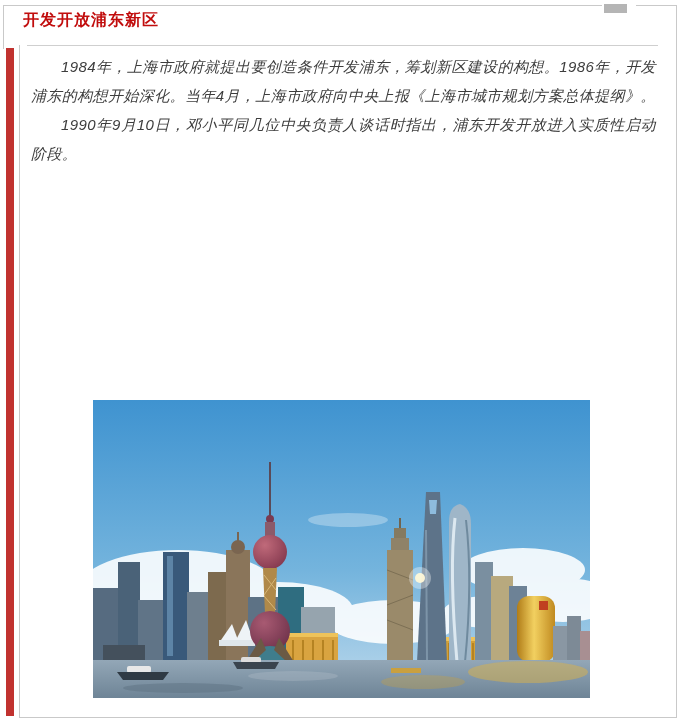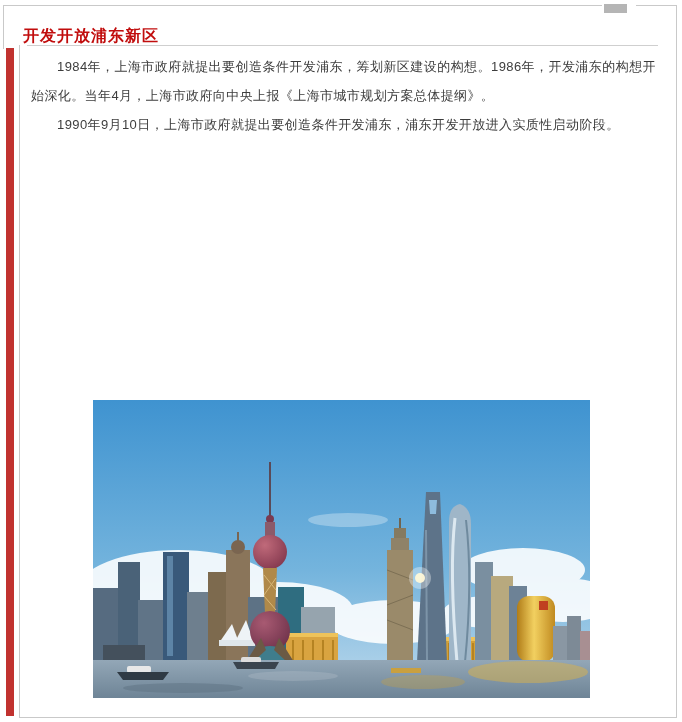--- a/index.html
+++ b/index.html
@@ -10,32 +10,32 @@
   .hline,.vline{position:absolute;background:#c9c9c9;}
   .top-line-left{left:3px;top:5px;width:599px;height:1px;}
   .top-line-right{left:636px;top:5px;width:41px;height:1px;}
   .scroll-thumb{position:absolute;left:604px;top:4px;width:23px;height:9px;background:#b5b5b5;}
   .left-top-line{left:3px;top:5px;width:1px;height:44px;}
   .right-line{left:676px;top:5px;width:1px;height:713px;}
   .content-left-line{left:19px;top:45px;width:1px;height:673px;}
   .bottom-line{left:19px;top:717px;width:658px;height:1px;}
   .title-divider{left:27px;top:45px;width:631px;height:1px;background:#cfcfcf;}
   .page-title{
-    position:absolute;left:23px;top:26px;
+    position:absolute;left:23px;top:10px;
     font-size:16px;font-weight:bold;color:#c10d0d;letter-spacing:1px;
   }
   .accent-bar{
     position:absolute;left:6px;top:48px;width:8px;height:668px;background:#c1322f;
   }
   .article{
     position:absolute;left:31px;top:52px;width:625px;color:#3d3d3d;
   }
   .article p{
-    margin:0;font-size:13px;line-height:29px;text-align:justify;
-    text-indent:2em;letter-spacing:0.4px;
+    margin:0;font-size:15px;line-height:29px;text-align:justify;
+    text-indent:2em;letter-spacing:0.4px;font-style:italic;
   }
   .photo{
     position:absolute;left:93px;top:400px;width:497px;height:298px;
   }
   .photo svg{display:block;width:497px;height:298px;}
 </style>
 </head>
 <body>
 
 <div class="hline top-line-left"></div>
@@ -45,21 +45,21 @@
 <div class="vline right-line"></div>
 <div class="vline content-left-line"></div>
 <div class="hline bottom-line"></div>
 <div class="hline title-divider"></div>
 
 <div class="page-title">开发开放浦东新区</div>
 <div class="accent-bar"></div>
 
 <div class="article">
   <p>1984年，上海市政府就提出要创造条件开发浦东，筹划新区建设的构想。1986年，开发浦东的构想开始深化。当年4月，上海市政府向中央上报《上海市城市规划方案总体提纲》。</p>
-  <p>1990年9月10日，上海市政府就提出要创造条件开发浦东，浦东开发开放进入实质性启动阶段。</p>
+  <p>1990年9月10日，邓小平同几位中央负责人谈话时指出，浦东开发开放进入实质性启动阶段。</p>
 </div>
 
 <div class="photo">
   <svg viewBox="0 0 497 298" preserveAspectRatio="none">
     <defs>
       <linearGradient id="sky" x1="0" y1="0" x2="0" y2="1">
         <stop offset="0" stop-color="#3f93d0"></stop>
         <stop offset="0.65" stop-color="#74b4dd"></stop>
         <stop offset="1" stop-color="#a9cfe8"></stop>
       </linearGradient>

